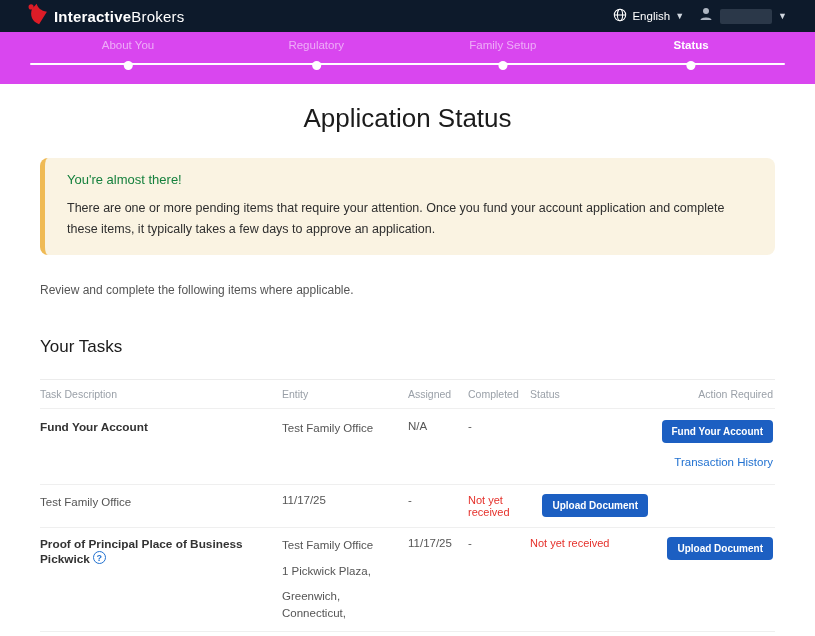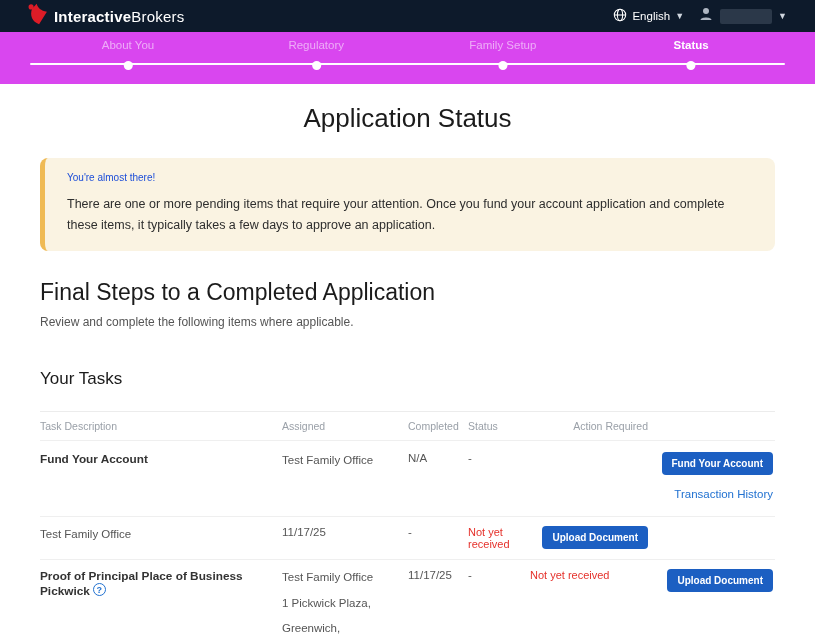--- a/index.html
+++ b/index.html
@@ -25,21 +25,21 @@
   .step-label { font-size:11.5px; color:rgba(255,255,255,.55); white-space:nowrap; }
   .step.active .step-label { color:#fff; font-weight:700; }
   .step-dot { width:9px; height:9px; background:#fff; border-radius:50%; margin:10px auto 0; }
   .step-1 { left:15.7%; } .step-2 { left:38.8%; } .step-3 { left:61.7%; } .step-4 { left:84.8%; }
 
   
   .page-title { text-align:center; font-size:26px; font-weight:500; color:#1b1b1b; margin-top:19px; }
 
   .alert { margin:24px 40px 0; background:#faf3e2; border-left:5px solid #efba55;
     border-radius:8px; padding:14px 22px 16px; }
-  .alert-title { font-size:10px; color:#1d4ed8; }
+  .alert-title { font-size:13px; color:#15803d; }
   .alert-body { font-size:12.5px; color:#2e2e2e; line-height:1.65; margin-top:11px; max-width:700px; }
 
   .section { margin:28px 40px 0; }
   .section-h1 { font-size:23px; font-weight:500; color:#1b1b1b; }
   .section-sub { font-size:12px; color:#555; margin-top:9px; }
   .tasks-h { font-size:17px; font-weight:500; color:#1b1b1b; margin-top:40px; }
 
   
   .task-table { margin:22px 40px 0; border-top:1px solid #ececec; }
   .trow { display:grid; grid-template-columns:242px 126px 60px 62px 120px 1fr;
@@ -125,29 +125,29 @@
 </div>
 
 <div class="page-title">Application Status</div>
 
 <div class="alert">
   <div class="alert-title">You're almost there!</div>
   <div class="alert-body">There are one or more pending items that require your attention. Once you fund your account application and complete these items, it typically takes a few days to approve an application.</div>
 </div>
 
 <div class="section">
-  <div class="section-h1">Final Steps to a Completed Application</div>
   <div class="section-sub">Review and complete the following items where applicable.</div>
   <div class="tasks-h">Your Tasks</div>
 </div>
 
 <div class="task-table">
 
   <div class="trow thead">
     <div class="th">Task Description</div>
+    <div class="th">Entity</div>
     <div class="th">Assigned</div>
     <div class="th">Completed</div>
     <div class="th">Status</div>
     <div class="th cell-action">Action Required</div>
   </div>
 
   <div class="trow row-pad-lg">
     <div class="cell-task">Fund Your Account</div>
     <div class="cell-entity">Test Family Office</div>
     <div class="cell-plain">N/A</div>

